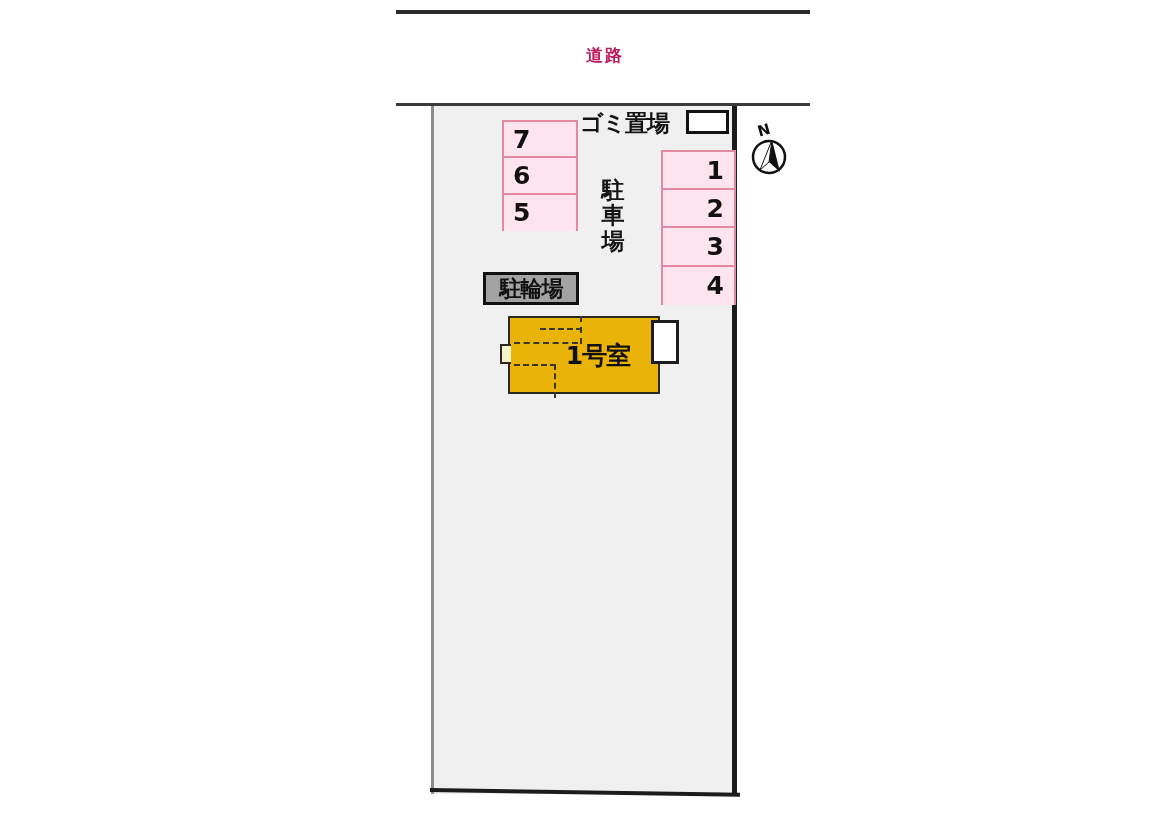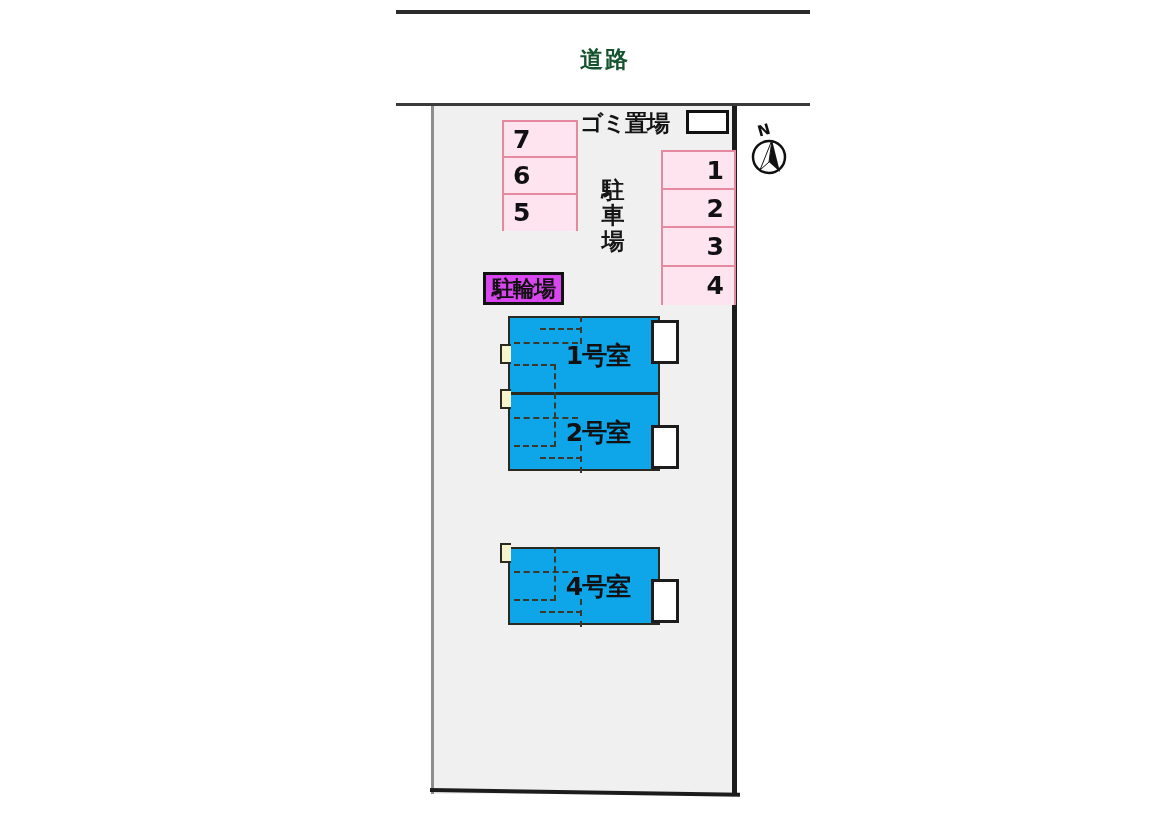--- a/index.html
+++ b/index.html
@@ -36,23 +36,23 @@
     width: 414px;
     height: 3px;
     background: #3a3a3a;
   }
   .road-label {
     position: absolute;
     left: 540px;
     top: 44px;
     width: 130px;
     text-align: center;
-    font-size: 23px;
-    font-weight: 700;
-    color: #14532d;
+    font-size: 17px;
+    font-weight: 700;
+    color: #be185d;
     letter-spacing: 2px;
   }
 
   
   .site {
     position: absolute;
     left: 433px;
     top: 106px;
     width: 302px;
     height: 688px;
@@ -146,24 +146,24 @@
     border: 3px solid #111111;
     background: #ffffff;
     box-sizing: border-box;
   }
 
   
   .bike-box {
     position: absolute;
     left: 483px;
     top: 272px;
-    width: 81px;
+    width: 96px;
     height: 33px;
     border: 3px solid #111111;
-    background: #d946ef;
+    background: #a3a3a3;
     box-sizing: border-box;
     display: flex;
     align-items: center;
     justify-content: center;
     font-size: 22px;
     font-weight: 700;
     color: #111111;
     letter-spacing: -1px;
   }
 
@@ -174,21 +174,21 @@
     top: 316px;
     width: 152px;
     height: 464px;
   }
   .unit {
     position: absolute;
     left: 0;
     width: 152px;
     height: 78px;
     box-sizing: border-box;
-    background: #0ea5e9;
+    background: #eab308;
     border: 2px solid #2a2a20;
     display: flex;
     align-items: center;
     justify-content: center;
   }
   .unit-label {
     font-size: 25px;
     font-weight: 700;
     color: #111111;
     letter-spacing: -1px;
@@ -286,42 +286,22 @@
       <div class="notch" style="top:26px;"></div>
       <div class="dash-h" style="left:4px;  top:24px; width:64px;"></div>
       <div class="dash-h" style="left:30px; top:10px; width:42px;"></div>
       <div class="dash-h" style="left:4px;  top:46px; width:42px;"></div>
       <div class="dash-v" style="left:44px; top:46px; height:34px;"></div>
       <div class="dash-v" style="left:70px; top:-2px; height:28px;"></div>
       <div class="balcony" style="top:2px;"></div>
       <span class="unit-label">1号室</span>
     </div>
 
-    <div class="unit" style="top:77px;">
-      <div class="notch" style="top:-6px;"></div>
-      <div class="dash-h" style="left:4px;  top:22px; width:64px;"></div>
-      <div class="dash-h" style="left:4px;  top:50px; width:42px;"></div>
-      <div class="dash-h" style="left:30px; top:62px; width:42px;"></div>
-      <div class="dash-v" style="left:44px; top:-2px; height:54px;"></div>
-      <div class="dash-v" style="left:70px; top:50px; height:28px;"></div>
-      <div class="balcony" style="top:30px;"></div>
-      <span class="unit-label">2号室</span>
-    </div>
-
-
-    <div class="unit" style="top:231px;">
-      <div class="notch" style="top:-6px;"></div>
-      <div class="dash-h" style="left:4px;  top:22px; width:64px;"></div>
-      <div class="dash-h" style="left:4px;  top:50px; width:42px;"></div>
-      <div class="dash-h" style="left:30px; top:62px; width:42px;"></div>
-      <div class="dash-v" style="left:44px; top:-2px; height:54px;"></div>
-      <div class="dash-v" style="left:70px; top:50px; height:28px;"></div>
-      <div class="balcony" style="top:30px;"></div>
-      <span class="unit-label">4号室</span>
-    </div>
+
+
 
 
 
   </div>
 
   <div class="compass">
     <svg width="44" height="58" viewBox="0 0 44 58">
       <text x="10" y="14" font-family="DejaVu Sans, sans-serif" font-size="15" font-weight="700" fill="#111111" transform="rotate(-16 13 10)">N</text>
       <circle cx="21" cy="35" r="16" fill="#ffffff" stroke="#111111" stroke-width="2.5"></circle>
       <polygon points="24,18 32,50 21,40" fill="#111111"></polygon>

